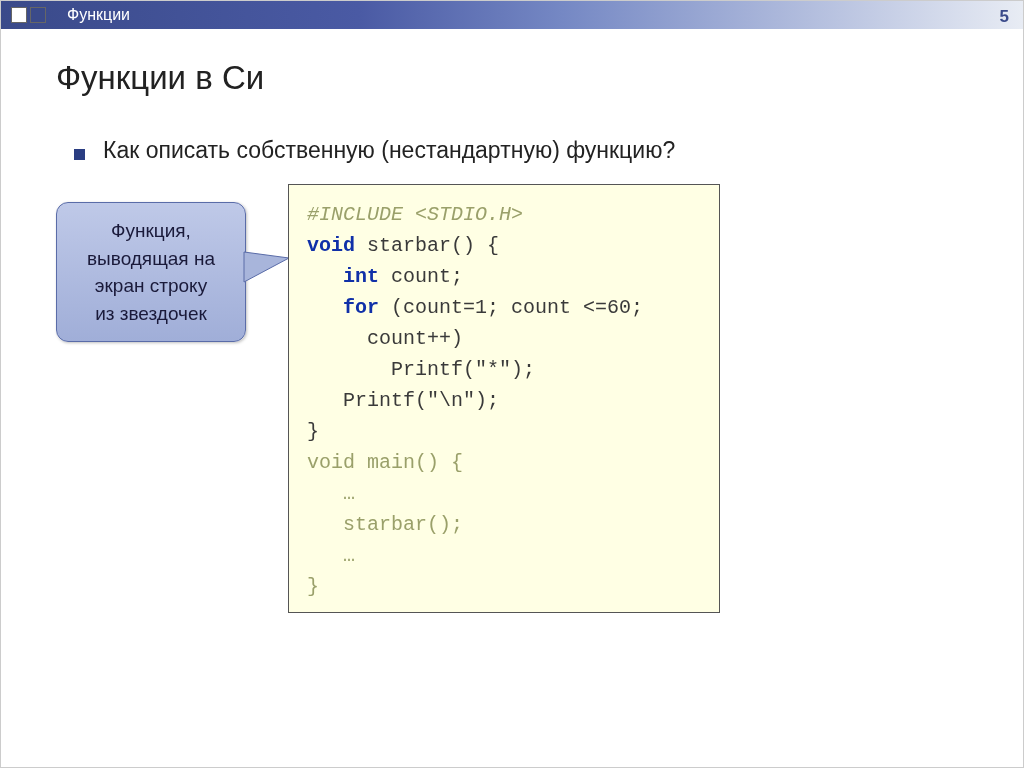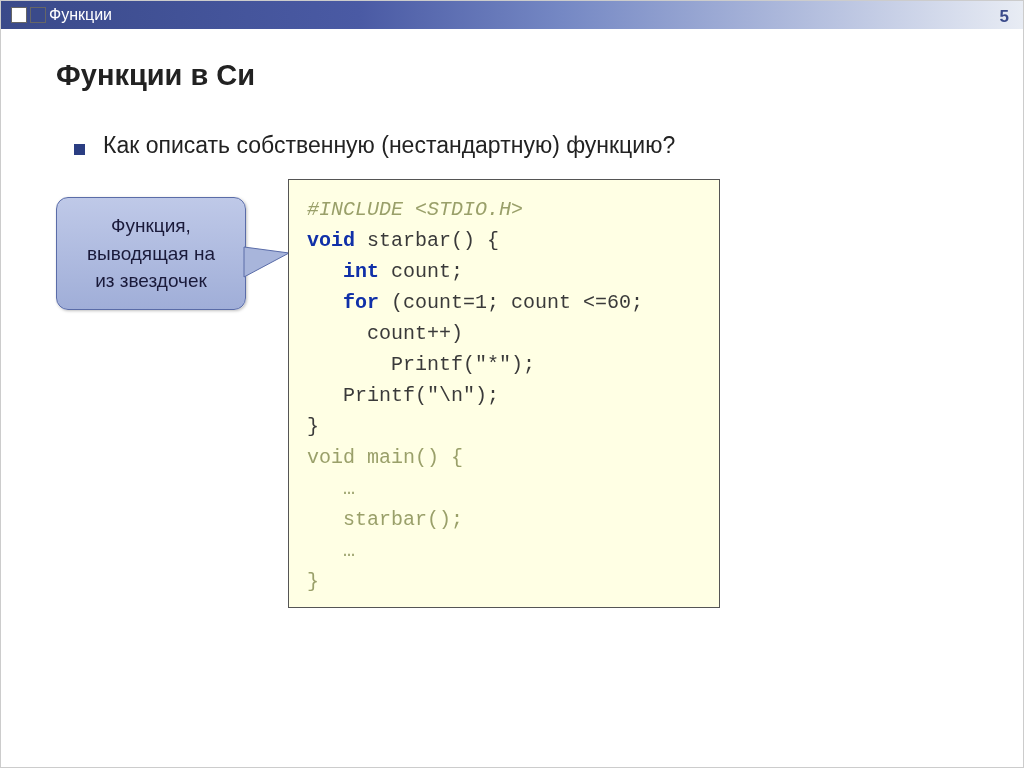--- a/index.html
+++ b/index.html
@@ -3,24 +3,24 @@
 <meta charset="utf-8">
 <style>
   * { box-sizing: border-box; margin: 0; padding: 0; }
   html, body { width: 1024px; height: 768px; font-family: Arial, Helvetica, sans-serif; background: #fff; overflow: hidden; }
   .slide { position: relative; width: 1024px; height: 768px; border: 1px solid #ccc; }
   .header-bar { position: relative; height: 28px; background: linear-gradient(to right, #3a4a8a 0%, #4a5aa4 35%, #7588c4 55%, #e8ecf4 100%); display: flex; align-items: center; }
   .header-blocks { display: flex; align-items: center; margin-left: 10px; }
   .block { width: 16px; height: 16px; border: 1px solid #666; margin-right: 3px; }
   .block.inner { background: #3a4a8a; }
   .block.outer { background: #fff; }
-  .header-title { color: #fff; font-size: 16px; font-weight: normal; }
+  .header-title { color: #fff; font-size: 16px; margin-left: 18px; font-weight: normal; }
   .page-num { position: absolute; top: 6px; right: 14px; color: #3a4a8a; font-size: 17px; font-weight: bold; }
   .content { padding: 30px 55px 20px 55px; }
-  h1 { font-size: 29px; font-weight: bold; color: #222; margin-bottom: 40px; }
+  h1 { font-size: 33px; font-weight: normal; color: #222; margin-bottom: 40px; }
   .bullet-row { display: flex; align-items: center; margin-left: 18px; margin-bottom: 20px; }
   .bullet-sq { width: 11px; height: 11px; background: #2a3d82; margin-top: 8px; margin-right: 18px; flex: 0 0 auto; }
   .bullet-text { font-size: 23px; color: #222; }
   .diagram { position: relative; height: 520px; }
   .callout { position: absolute; left: 0; top: 18px; width: 190px; background: linear-gradient(#bfc9e8, #a0aed8); border: 1px solid #5a6ca8; border-radius: 12px; padding: 14px 16px; text-align: center; color: #1a1a3a; font-size: 19px; line-height: 1.45; box-shadow: 1px 1px 3px rgba(0,0,0,.25); }
   .pointer { position: absolute; left: 188px; top: 68px; width: 0; height: 0; }
   .pointer svg { overflow: visible; }
   .codebox { position: absolute; left: 232px; top: 0; width: 432px; background: #ffffe4; border: 1.5px solid #555; padding: 14px 18px 10px 18px; font-family: "Courier New", monospace; font-size: 20px; line-height: 1.55; color: #3a3a3a; }
   .codebox .kw { color: #1030a8; font-weight: bold; }
   .codebox .cm { color: #9aa06a; }
@@ -46,20 +46,21 @@
     <div class="bullet-row">
       <div class="bullet-sq"></div>
       <div class="bullet-text">Как описать собственную (нестандартную) функцию?</div>
     </div>
 
     <div class="diagram">
 
       <div class="callout">
         <div>Функция,</div>
         <div>выводящая на</div>
+        <div>экран строку</div>
         <div>из звездочек</div>
       </div>
 
       <div class="pointer">
         <svg width="50" height="40">
           <polygon points="0,0 45,6 0,30" fill="#a8b5db" stroke="#5a6ca8" stroke-width="1"></polygon>
         </svg>
       </div>
 
       <div class="codebox">

